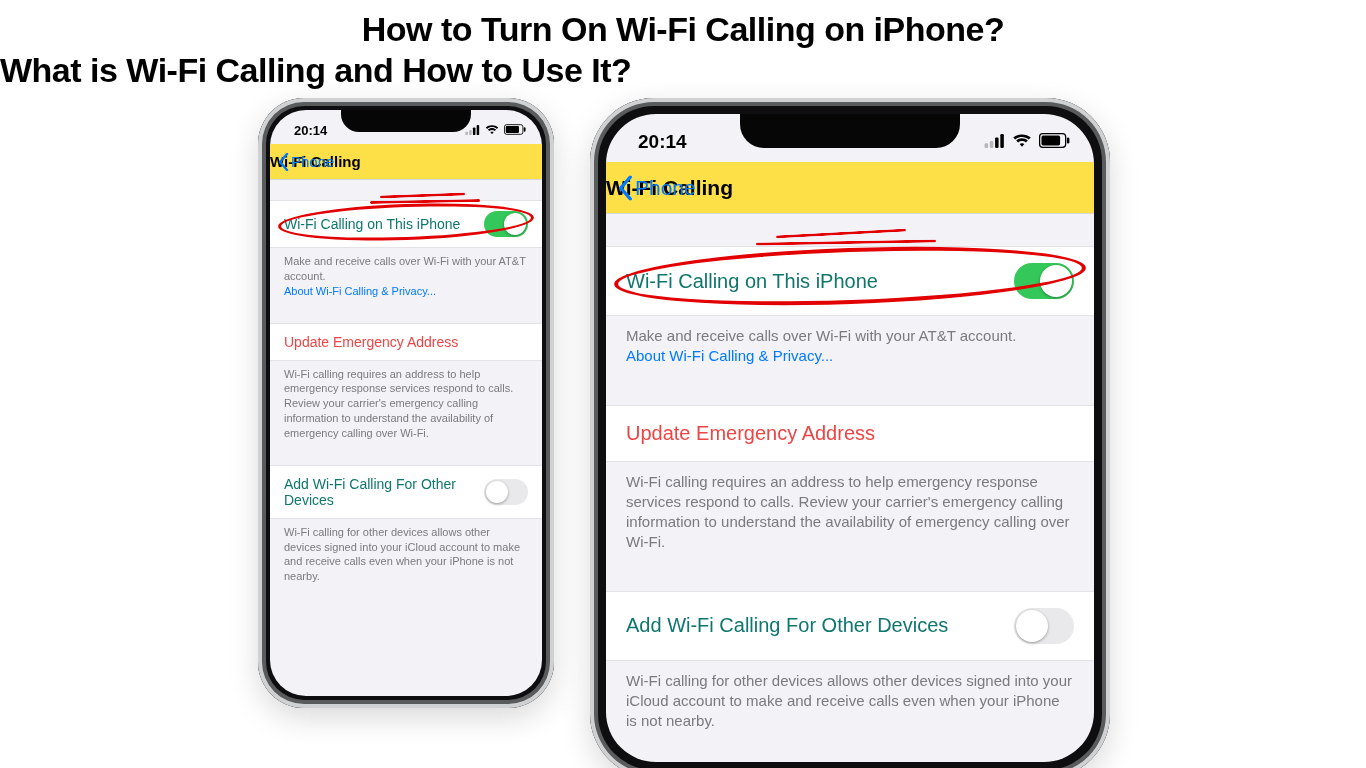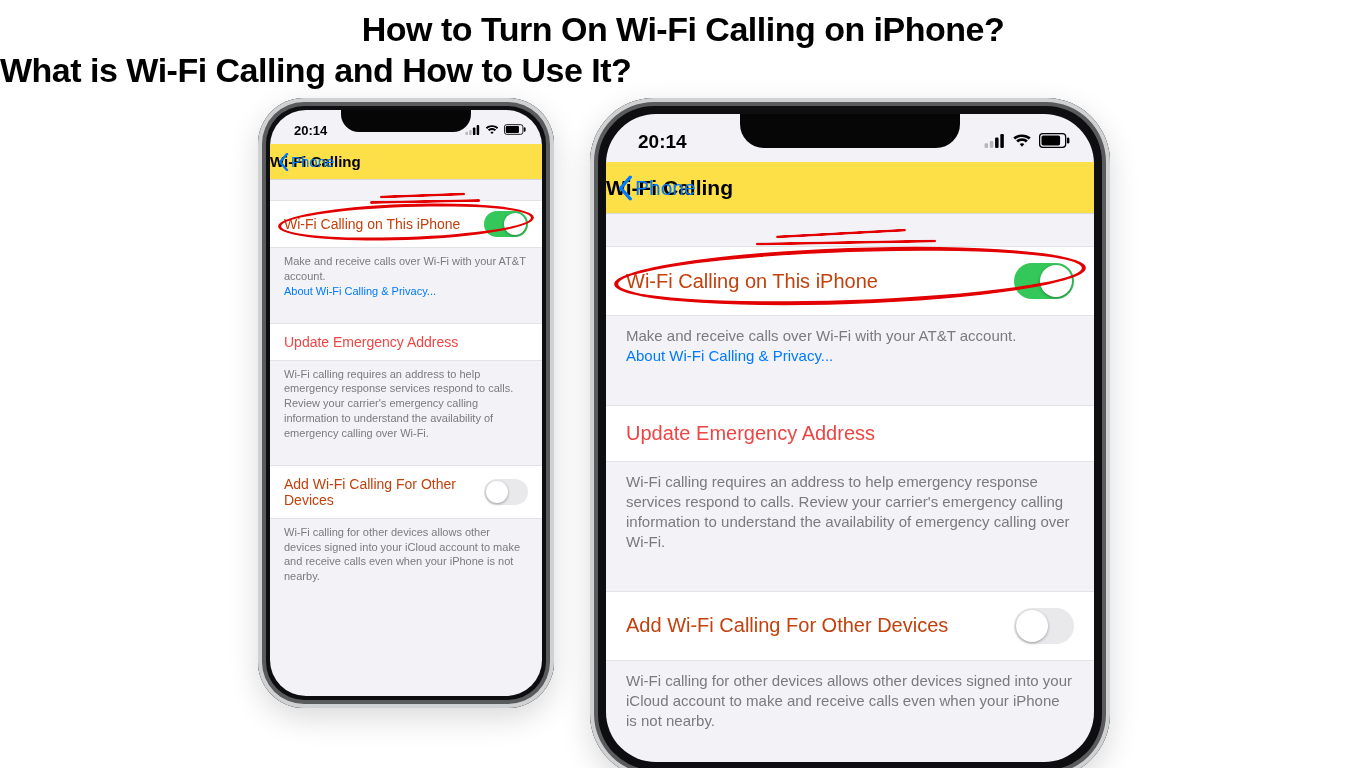--- a/index.html
+++ b/index.html
@@ -94,21 +94,21 @@
     .nav-title { font-size: 15px; font-weight: 600; color: #000; }
     .row {
       background: #fff;
       border-top: 1px solid #e3e3e7;
       border-bottom: 1px solid #e3e3e7;
       display: flex;
       align-items: center;
       justify-content: space-between;
       padding: 10px 14px;
       font-size: 14px;
-      color: #c2410c;
+      color: #0f766e;
     }
     .row.link { color: #ef4444; }
     .footer {
       font-size: 11px;
       color: #7a7a7f;
       padding: 6px 14px 4px;
       line-height: 1.35;
     }
     .footer .link-inline { color: #007aff; }
     .gap { height: 20px; }

